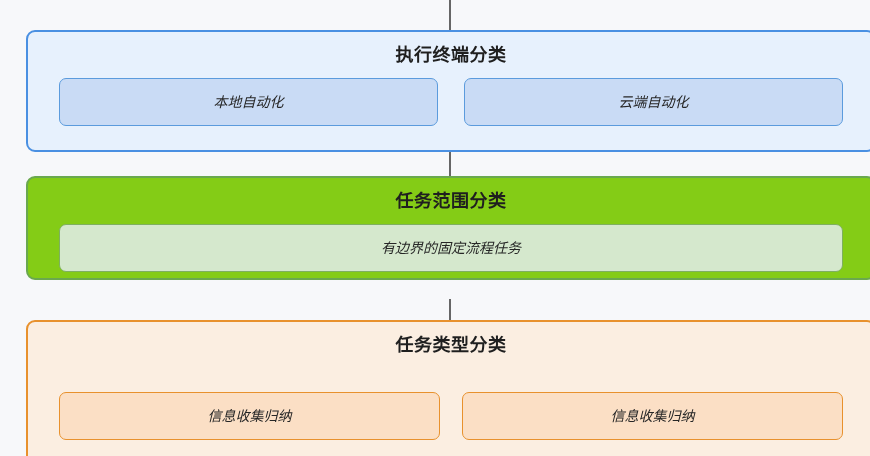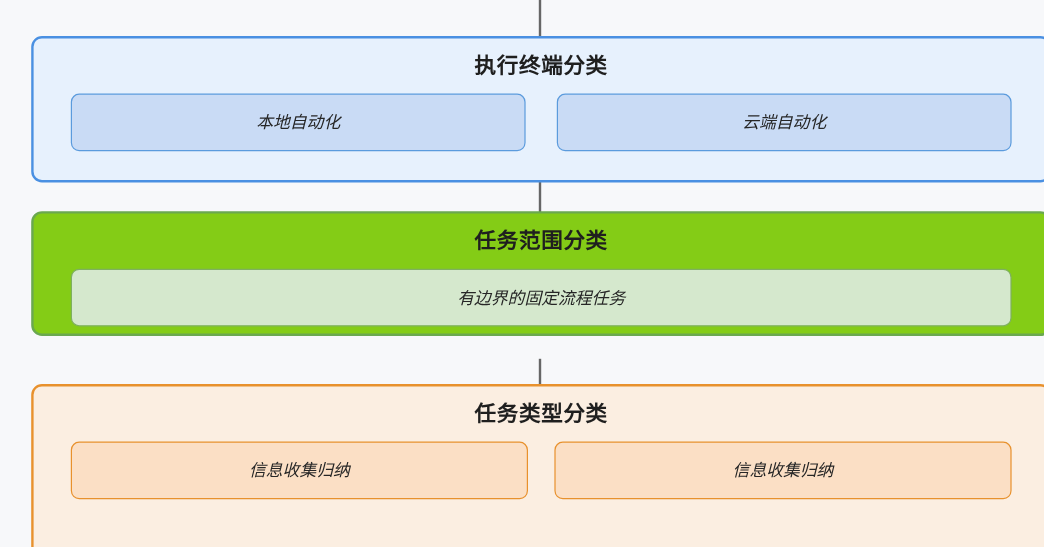--- a/index.html
+++ b/index.html
@@ -110,20 +110,21 @@
     background: #c9dbf5;
     border-color: #5b9bdd;
   }
   .card-green {
     background: #d5e8cd;
     border-color: #7eb05f;
   }
   .card-orange {
     background: #fbdfc5;
     border-color: #e8912d;
+    margin-top: 24px;
   }
 </style>
 </head>
 <body>
 
 <div id="diagram">
 
   <div class="connector c-top"></div>
   <div class="connector c-mid1"></div>
   <div class="connector c-mid2"></div>

